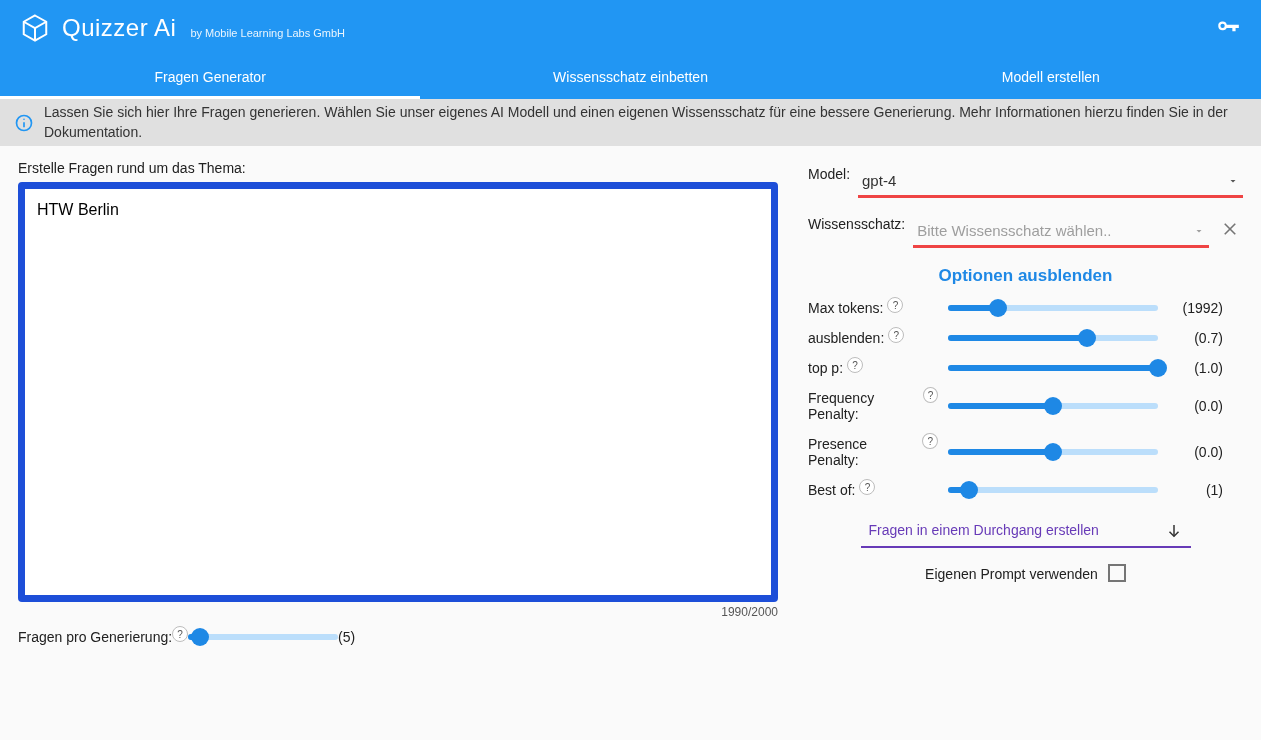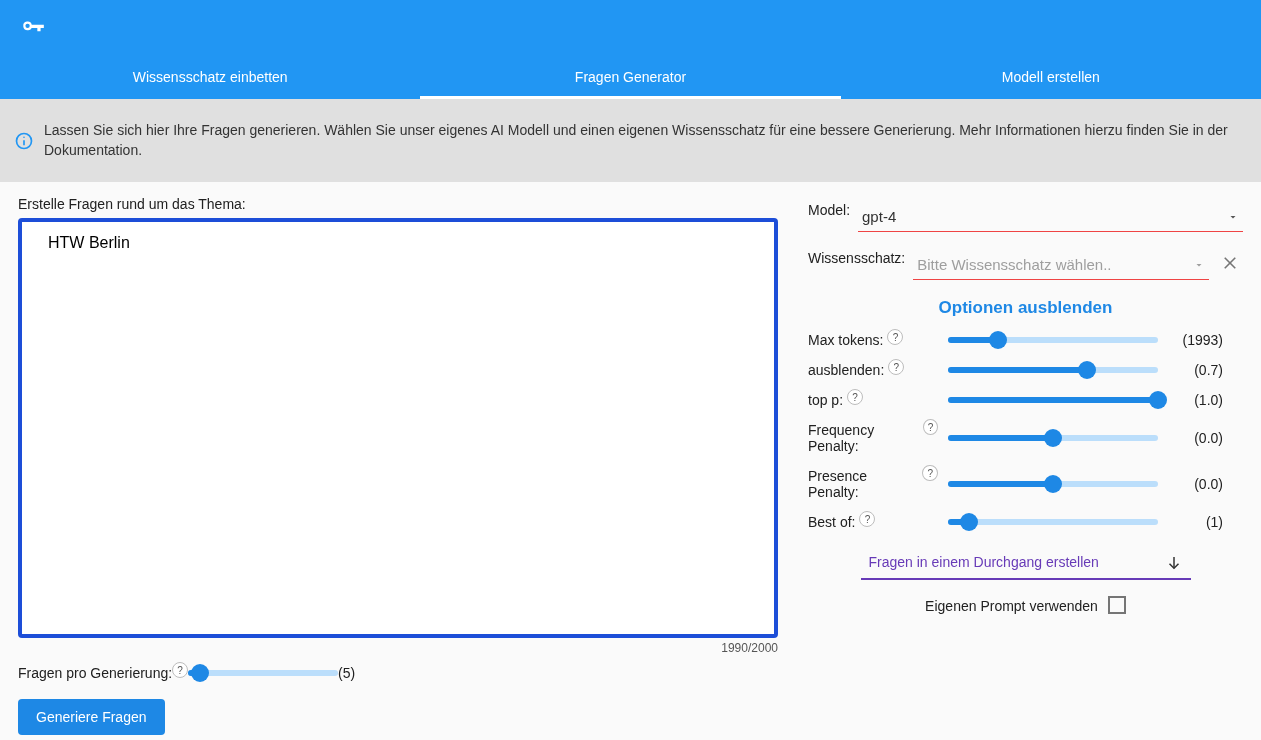--- a/index.html
+++ b/index.html
@@ -34,21 +34,21 @@
   .tab.active::after {
     content: '';
     position: absolute;
     left: 0; right: 0; bottom: 0;
     height: 3px;
     background: #fff;
   }
   .info-bar {
     background: #e0e0e0;
     display: flex;
-    padding: 22px 14px;
+    padding: 4px 14px;
     gap: 10px;
     font-size: 14px;
     line-height: 1.4;
     color: #333;
   }
   .info-icon-wrap {
     display: flex;
     align-items: center;
     color: #2196f3;
     flex-shrink: 0;
@@ -58,23 +58,23 @@
     padding: 14px 18px;
     gap: 30px;
     align-items: flex-start;
   }
   .left-col { flex: 0 0 760px; }
   .right-col { flex: 1; padding-top: 6px; }
   .field-label { font-size: 14px; margin-bottom: 6px; display: block; }
   .topic-box {
     width: 100%;
     height: 420px;
-    border: 4px solid #1d4ed8;
+    border: 7px solid #1d4ed8;
     border-radius: 4px;
-    padding: 12px 26px;
+    padding: 12px 12px;
     font-size: 16px;
     resize: none;
     font-family: inherit;
   }
   .char-count { text-align: right; font-size: 12px; color: #555; margin-top: 0; }
   .slider-row {
     display: flex;
     align-items: center;
     margin-top: 10px;
   }
@@ -130,21 +130,21 @@
   
   .select-row {
     display: flex;
     align-items: flex-start;
     gap: 8px;
     margin-bottom: 18px;
   }
   .select-row .slabel { font-size: 14px; flex-shrink: 0; }
   .select-box {
     flex: 1;
-    border-bottom: 1px solid #ef4444;
+    border-bottom: 3px solid #ef4444;
     padding: 6px 4px;
     display: flex;
     align-items: center;
     justify-content: space-between;
     font-size: 15px;
     cursor: pointer;
     color: #333;
   }
   .select-box.placeholder { color: #9e9e9e; }
   .clear-x { color: #757575; cursor: pointer; padding: 4px; }
@@ -186,30 +186,41 @@
     width: 18px; height: 18px;
     border: 2px solid #757575;
     cursor: pointer;
   }
   svg { display: block; }
 </style>
 </head>
 <body>
 
 <div class="header">
+  <div class="brand">
+    <span>
+      <svg width="30" height="30" viewBox="0 0 24 24" fill="none" stroke="#fff" stroke-width="1.6">
+        <path d="M12 2 L21 7 L21 17 L12 22 L3 17 L3 7 Z"></path>
+        <path d="M3 7 L12 12 L21 7"></path>
+        <path d="M12 12 L12 22"></path>
+      </svg>
+    </span>
+    <span class="brand-title">Quizzer Ai</span>
+    <span class="brand-sub">by Mobile Learning Labs GmbH</span>
+  </div>
   <span style="cursor:pointer">
     <svg width="26" height="26" viewBox="0 0 24 24" fill="#fff">
       <path d="M7 14a4 4 0 1 1 3.87-5H22v3h-3v3h-3v-3h-5.13A4 4 0 0 1 7 14zm0-2a2 2 0 1 0 0-4 2 2 0 0 0 0 4z"></path>
     </svg>
   </span>
 </div>
 
 <div class="tabs">
+  <div class="tab active">Fragen Generator</div>
   <div class="tab">Wissensschatz einbetten</div>
-  <div class="tab active">Fragen Generator</div>
   <div class="tab">Modell erstellen</div>
 </div>
 
 <div class="info-bar">
   <span class="info-icon-wrap">
     <svg width="20" height="20" viewBox="0 0 24 24" fill="none" stroke="#2196f3" stroke-width="2">
       <circle cx="12" cy="12" r="9"></circle>
       <line x1="12" y1="11" x2="12" y2="17"></line>
       <circle cx="12" cy="7.5" r="1" fill="#2196f3" stroke="none"></circle>
     </svg>
@@ -227,21 +238,20 @@
     <div class="slider-row slider-left">
       <span class="lbl">Fragen pro Generierung:</span>
       <span class="help-badge">?</span>
       <div class="slider-track">
         <div class="slider-fill" style="width:8%"></div>
         <div class="slider-thumb" style="left:8%"></div>
       </div>
       <span class="slider-val">(5)</span>
     </div>
 
-    <button class="gen-btn">Generiere Fragen</button>
   </div>
 
   <div class="right-col">
     <div class="select-row">
       <span class="slabel">Model:</span>
       <div class="select-box">
         <span>gpt-4</span>
         <span>
           <svg width="12" height="12" viewBox="0 0 24 24" fill="#555">
               <path d="M7 10l5 5 5-5z"></path>
@@ -273,21 +283,21 @@
     <div id="params-container">
         <div class="param-row">
           <span class="plabel">
             <span>Max tokens:</span>
             <span class="help-badge">?</span>
           </span>
           <div class="slider-track">
             <div class="slider-fill" style="width:24%"></div>
             <div class="slider-thumb" style="left:24%"></div>
           </div>
-          <span class="pval">(1993)</span>
+          <span class="pval">(1992)</span>
         </div>
         <div class="param-row">
           <span class="plabel">
             <span>ausblenden:</span>
             <span class="help-badge">?</span>
           </span>
           <div class="slider-track">
             <div class="slider-fill" style="width:66%"></div>
             <div class="slider-thumb" style="left:66%"></div>
           </div>

